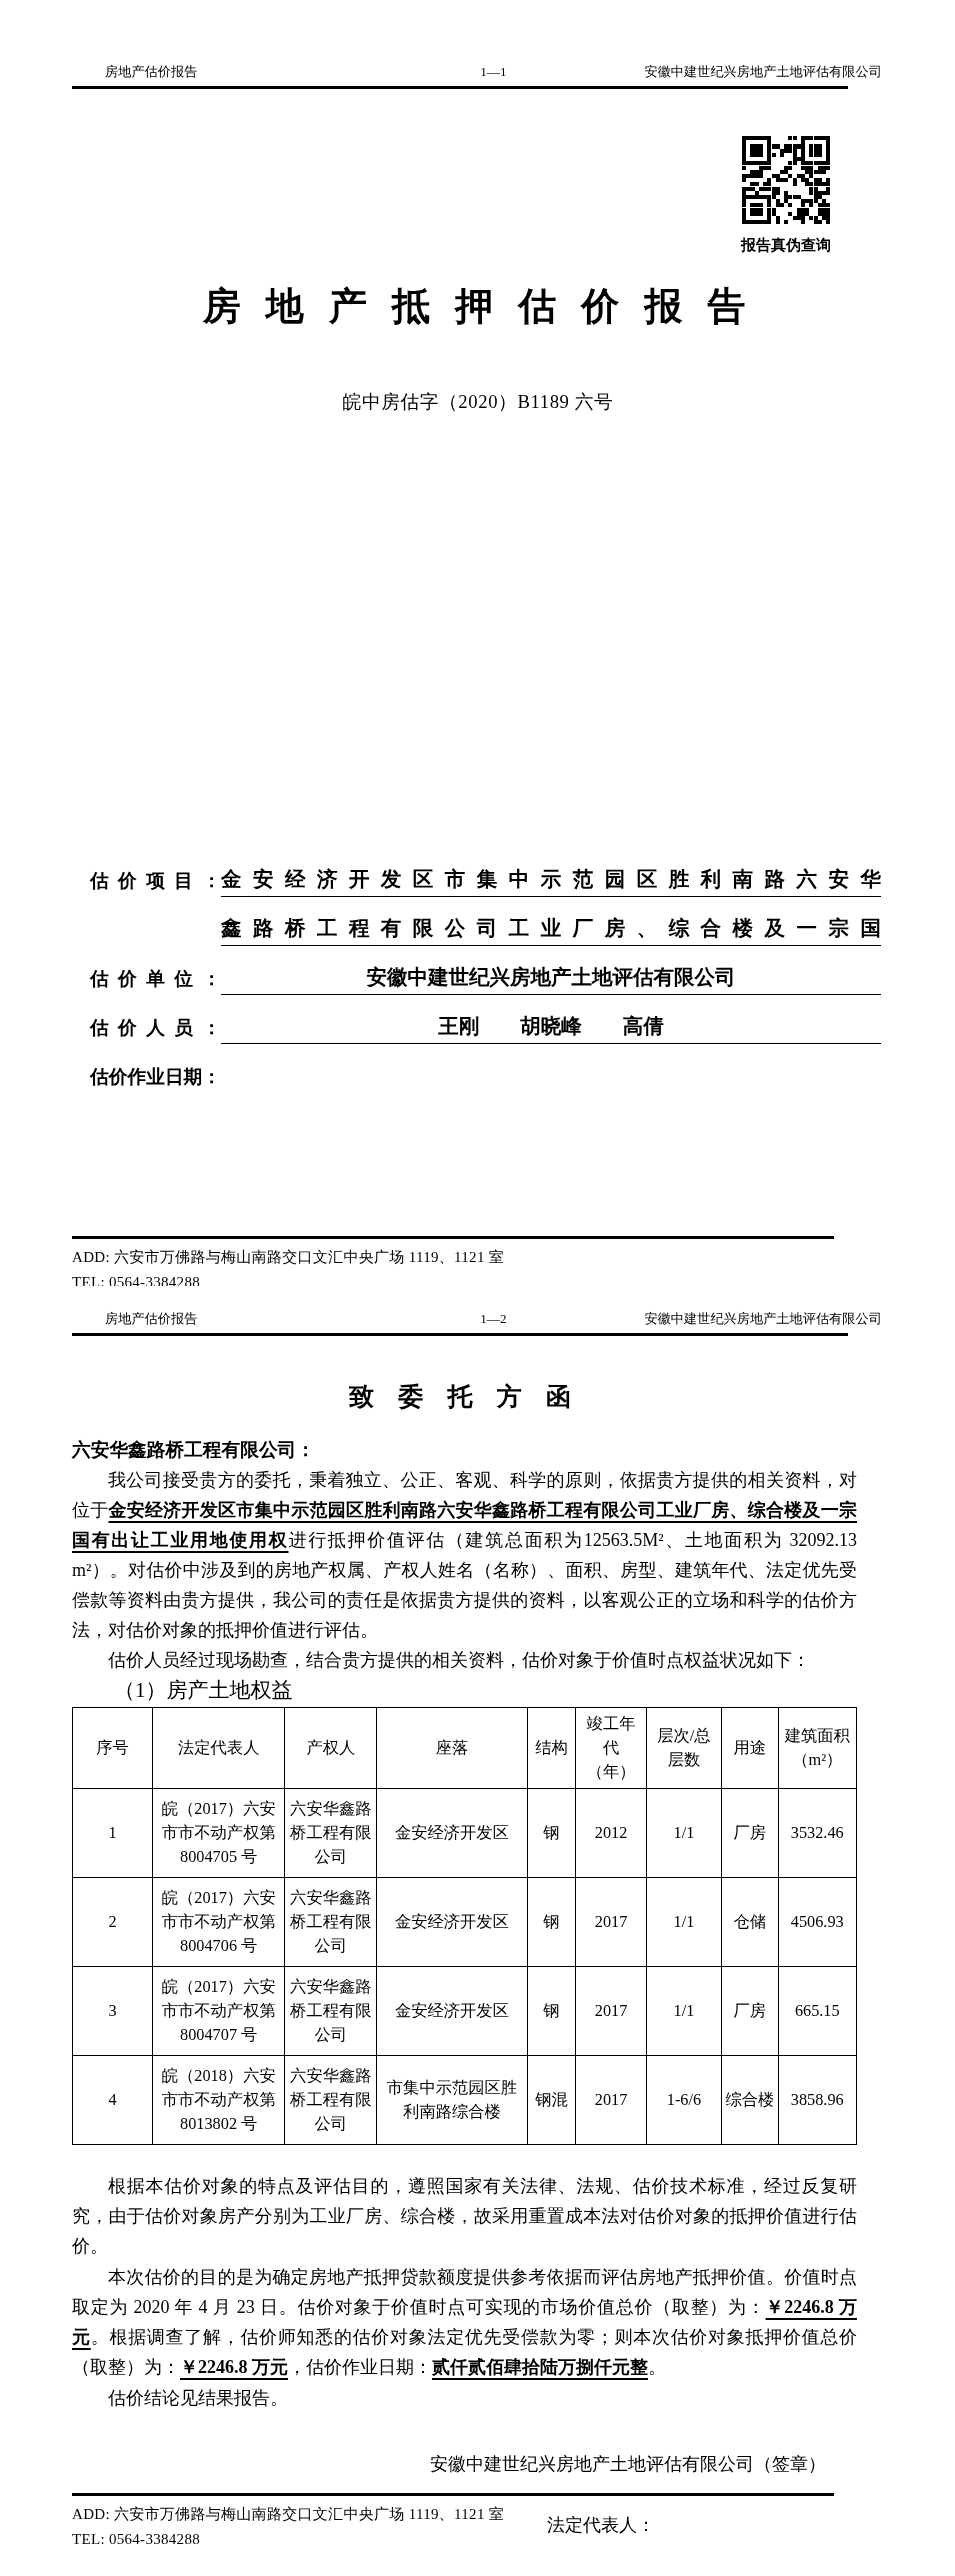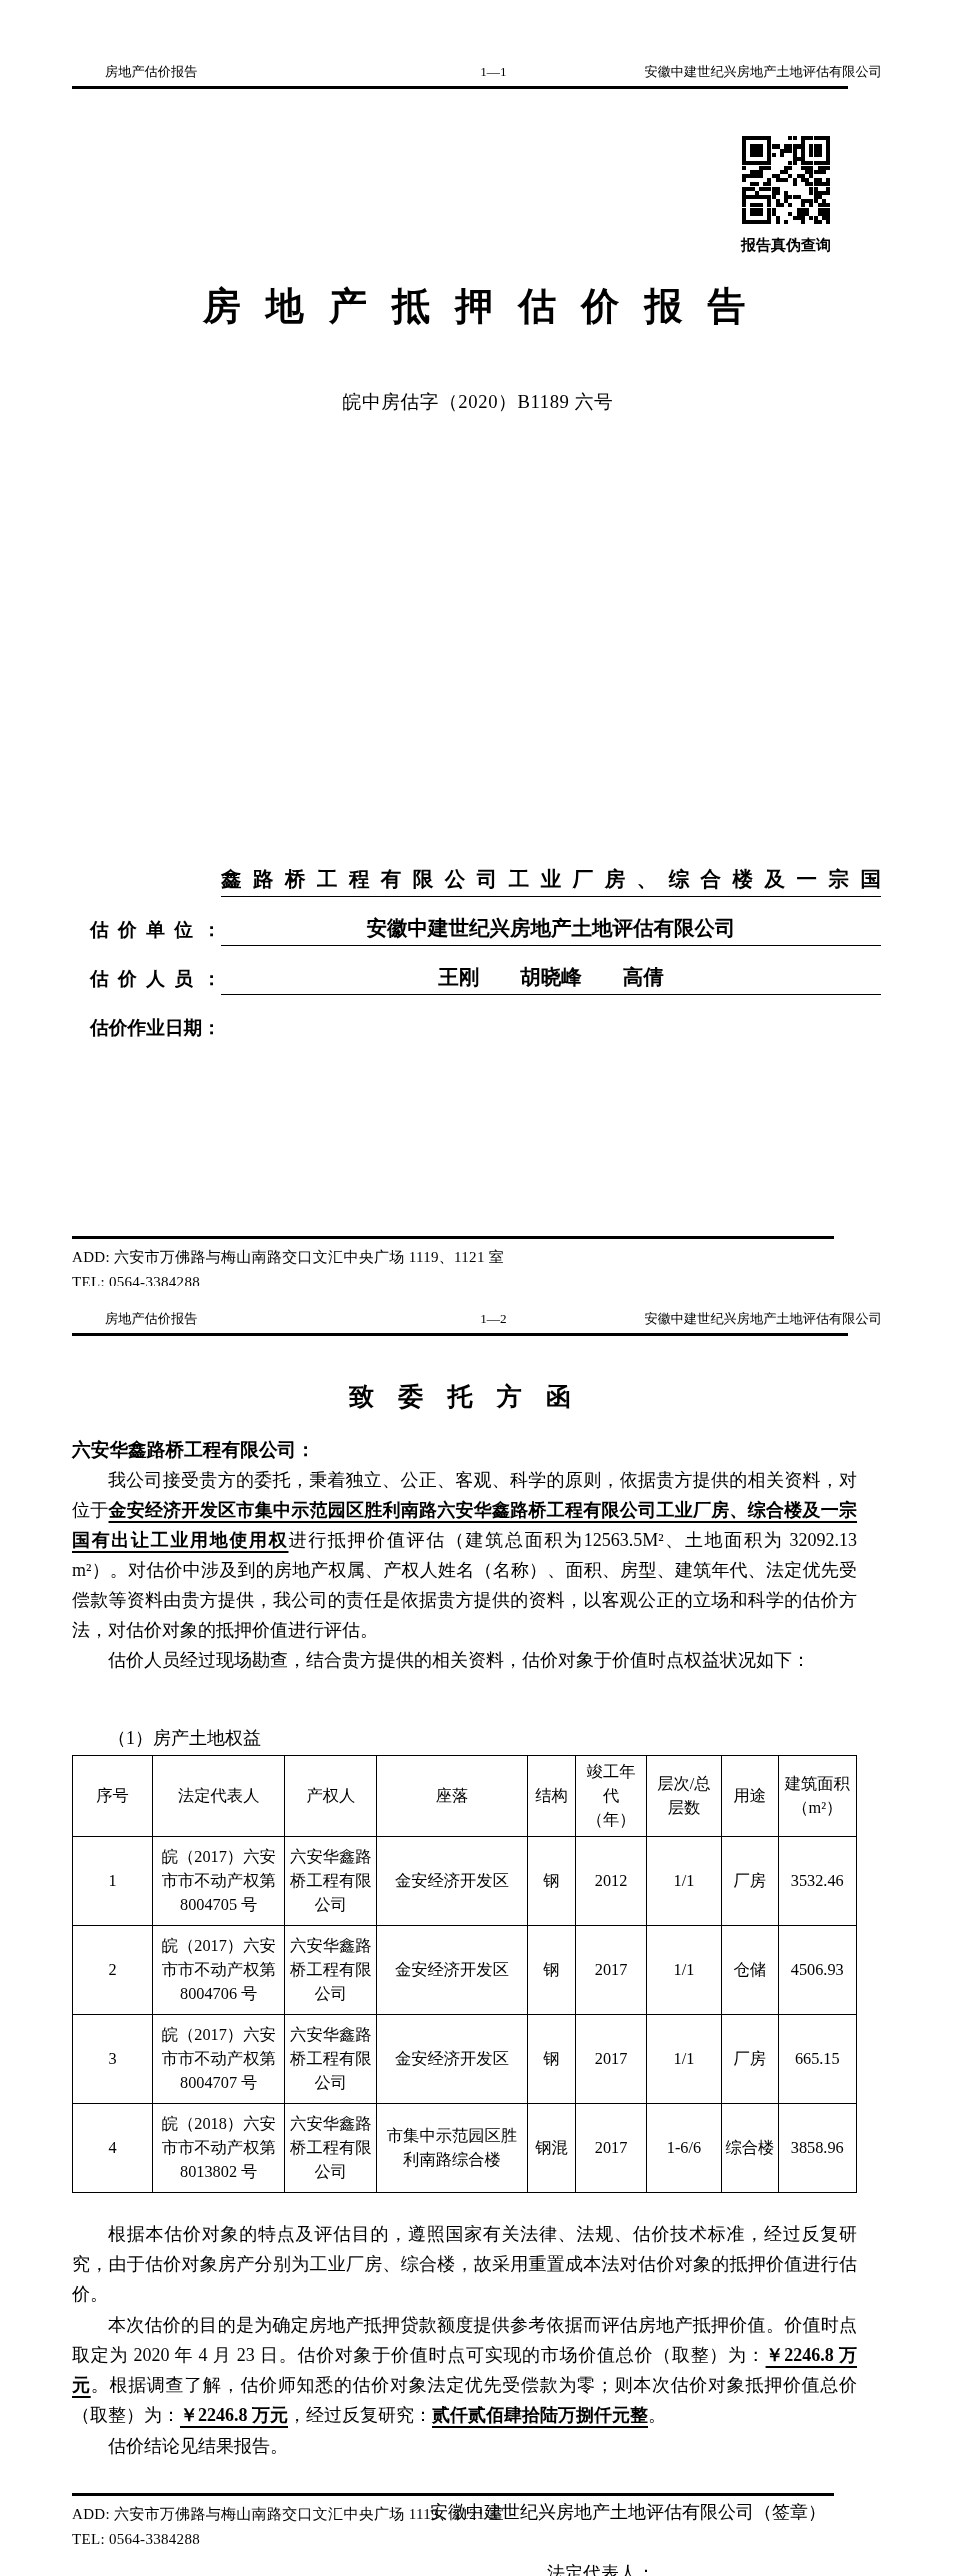--- a/index.html
+++ b/index.html
@@ -44,21 +44,21 @@
   .foot { position:absolute; left:72px; right:122px; }
   .foot-rule { height:3px; background:#000; margin-bottom:6px; }
   .foot-line { font-size:15px; line-height:25px; letter-spacing:0.3px; }
 
   
   .p2-content { position:absolute; top:66px; left:72px; right:99px; }
   .letter-title { text-align:center; font-size:25px; font-weight:bold; letter-spacing:9px; margin:28px 0 22px; white-space:nowrap; }
   .salutation { font-size:18.7px; font-weight:bold; line-height:30px; }
   .para { font-size:18px; line-height:30px; text-align:justify; text-indent:2em; }
   .bu { font-weight:bold; text-decoration:underline; text-decoration-thickness:1.5px; text-underline-offset:5.4px; }
-  .list-line { font-size:18px; line-height:30px; text-indent:2em;margin-top:48px; }
+  .list-line { font-size:21px; line-height:30px; text-indent:2em; }
 
   
   table.rights { width:100%; border-collapse:collapse; border:1.2px solid #000; margin-top:2.4px; }
   table.rights th, table.rights td {
     border:0.6px solid #000; text-align:center; vertical-align:middle;
     font-size:16.3px; font-weight:normal; line-height:24px; padding:3.6px 2.4px;
   }
   table.rights thead tr { height:63px; }
   table.rights tr.data-row { height:89px; border-top:1.2px solid #000; }
   table.rights tr.land-row { height:58px; border-top:1.2px solid #000; }
@@ -327,20 +327,24 @@
       <i style="left:76px;top:84px"></i>
       <i style="left:84px;top:84px"></i>
     </div>
   <div class="qr-caption">报告真伪查询</div>
 
   <div class="p1-title">房 地 产 抵 押 估 价 报 告</div>
   <div class="p1-subtitle">皖中房估字（2020）B1189 六号</div>
 
   <div class="p1-form">
     <div class="f-row">
+      <span class="f-label">估价项目：</span>
+      <span class="f-value fill">金安经济开发区市集中示范园区胜利南路六安华</span>
+    </div>
+    <div class="f-row">
       <span class="f-label"></span>
       <span class="f-value fill">鑫路桥工程有限公司工业厂房、综合楼及一宗国</span>
     </div>
     <div class="f-row">
       <span class="f-label">估价单位：</span>
       <span class="f-value">安徽中建世纪兴房地产土地评估有限公司</span>
     </div>
     <div class="f-row">
       <span class="f-label">估价人员：</span>
       <span class="f-value">王刚　　胡晓峰　　高倩</span>
@@ -443,21 +447,21 @@
           <td>2017</td>
           <td>1-6/6</td>
           <td>综合楼</td>
           <td>3858.96</td>
         </tr>
       </tbody>
     </table>
 
     <p class="para" style="margin-top:26.5px;">根据本估价对象的特点及评估目的，遵照国家有关法律、法规、估价技术标准，经过反复研究，由于估价对象房产分别为工业厂房、综合楼，故采用重置成本法对估价对象的抵押价值进行估价。</p>
 
-    <p class="para" style="margin-top:1.2px;"><span>本次估价的目的是为确定房地产抵押贷款额度提供参考依据而评估房地产抵押价值。价值时点取定为 2020 年 4 月 23 日。估价对象于价值时点可实现的市场价值总价（取整）为：</span><span class="bu">￥2246.8 万元</span><span>。根据调查了解，估价师知悉的估价对象法定优先受偿款为零；则本次估价对象抵押价值总价（取整）为：</span><span class="bu">￥2246.8 万元</span><span>，经过反复研究：</span><span class="bu">贰仟贰佰肆拾陆万捌仟元整</span><span>。</span></p>
+    <p class="para" style="margin-top:1.2px;"><span>本次估价的目的是为确定房地产抵押贷款额度提供参考依据而评估房地产抵押价值。价值时点取定为 2020 年 4 月 23 日。估价对象于价值时点可实现的市场价值总价（取整）为：</span><span class="bu">￥2246.8 万元</span><span>。根据调查了解，估价师知悉的估价对象法定优先受偿款为零；则本次估价对象抵押价值总价（取整）为：</span><span class="bu">￥2246.8 万元</span><span>，估价作业日期：</span><span class="bu">贰仟贰佰肆拾陆万捌仟元整</span><span>。</span></p>
 
     <p class="para" style="margin-top:1.2px;">估价结论见结果报告。</p>
 
     <div class="sig-company">安徽中建世纪兴房地产土地评估有限公司（签章）</div>
     <div class="sig-rep">法定代表人：</div>
 
   </div>
 
   <div class="foot" style="top:1207px;">
     <div class="foot-rule"></div>

